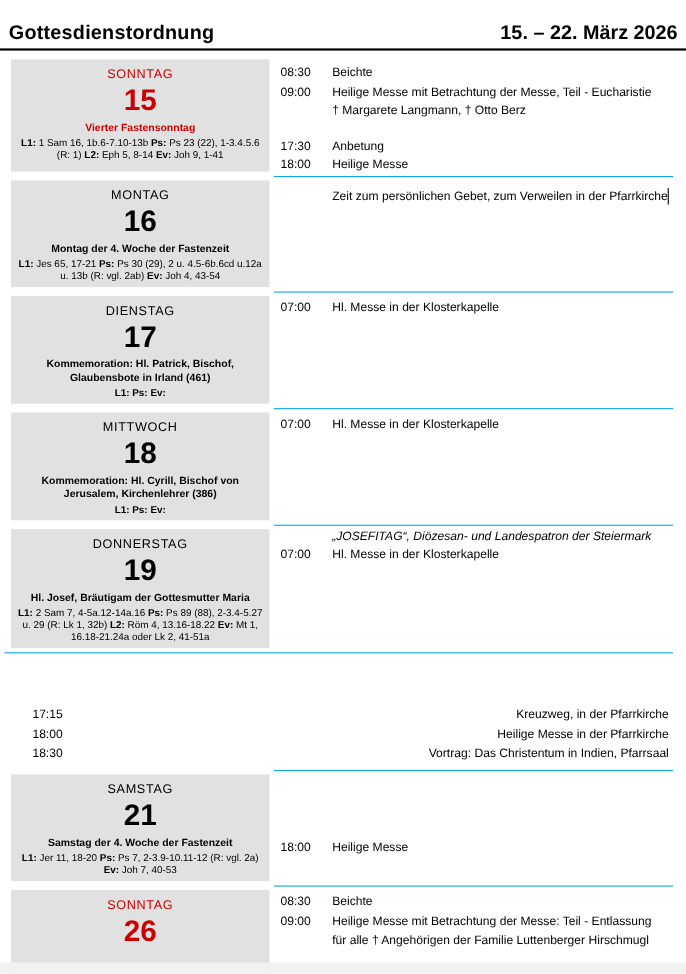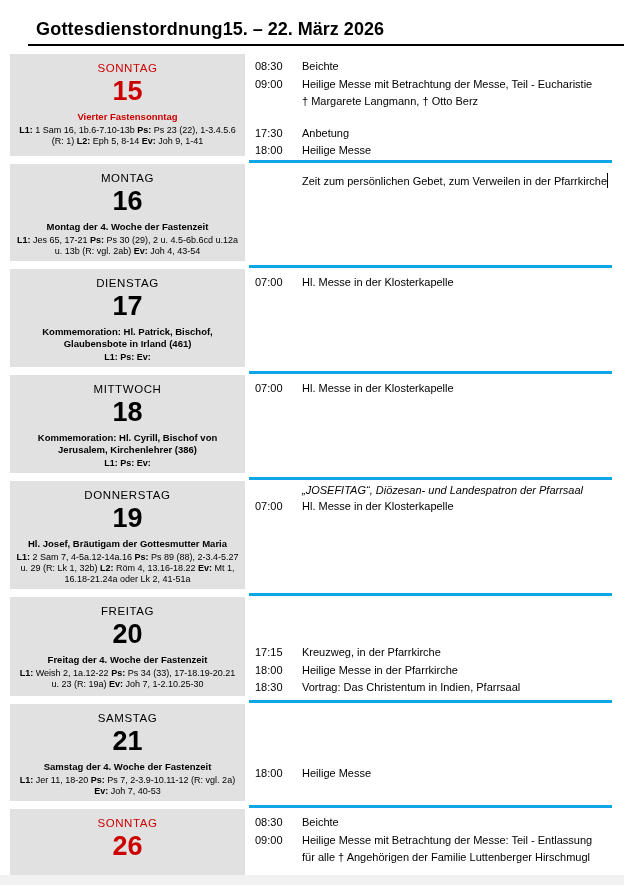--- a/index.html
+++ b/index.html
@@ -7,22 +7,22 @@
     --daybg:#e1e1e1;
   }
   *{box-sizing:border-box;}
   html,body{margin:0;padding:0;}
   body{
     width:624px;height:885px;overflow:hidden;background:#ffffff;
     font-family:"Liberation Sans","DejaVu Sans",sans-serif;color:#000;
   }
   
   .header{
-    display:flex;align-items:flex-end;
-    padding:20px 8px 4px 8px;border-bottom:2px solid #000;height:46px;margin-left:28px;
+    display:flex;justify-content:space-between;align-items:flex-end;
+    padding:20px 8px 4px 8px;border-bottom:2px solid #000;height:46px;
   }
   .header .title{font-size:18px;font-weight:bold;letter-spacing:0.2px;}
   .header .daterange{font-size:18px;font-weight:bold;}
   
   #rows{padding-top:4px;}
   .row{display:flex;align-items:stretch;}
   .day-box{
     width:235px;margin:4px 0 4px 10px;background:var(--daybg);
     text-align:center;padding:7px 6px 4px 6px;flex-shrink:0;
   }
@@ -30,42 +30,42 @@
   .day-number{font-size:27px;font-weight:bold;line-height:31px;margin-top:1px;}
   .day-subtitle{font-size:9.5px;font-weight:bold;line-height:12px;margin-top:4px;}
   .day-readings{font-size:9px;line-height:11px;margin-top:2px;color:#000;}
   .row.sunday .day-name,
   .row.sunday .day-number,
   .row.sunday .day-subtitle{color:var(--red);}
   .sched{
     flex:1;margin-left:4px;margin-right:12px;position:relative;
     font-size:11px;padding:8px 4px 0 6px;
   }
-  .row + .row .sched{border-top:3px solid #0ea5e9;}
+  .row + .row .sched{border-top:1px solid #0ea5e9;}
   .row:last-child .sched{border-bottom:1px solid #000;}
   .entry{display:flex;}
   .entry .time{width:47px;flex-shrink:0;line-height:17.5px;}
   .entry .desc{flex:1;line-height:17.5px;}
   .entry.gap-before{margin-top:14px;}
   .note{margin-left:47px;font-style:italic;line-height:16px;}
   .text-cursor{position:absolute;top:10px;right:4px;width:1px;height:15px;background:#000;}
   
   #rows .row:nth-child(1){min-height:110px;}
   #rows .row:nth-child(2){min-height:92px;}
   #rows .row:nth-child(3){min-height:89px;}
   #rows .row:nth-child(4){min-height:88px;}
   #rows .row:nth-child(5){min-height:103px;}
   #rows .row:nth-child(6){min-height:107px;}
   #rows .row:nth-child(7){min-height:93px;}
   #rows .row:nth-child(8){min-height:105px;}
   #rows .row:nth-child(2) .sched{padding-top:10px;}
   #rows .row:nth-child(3) .sched{padding-top:6px;}
   #rows .row:nth-child(4) .sched{padding-top:6px;}
   #rows .row:nth-child(5) .sched{padding-top:2px;}
-  #rows .row:nth-child(6) .sched{padding-top:48px;}
+  #rows .row:nth-child(6) .sched{padding-top:48px;text-align:right;}
   #rows .row:nth-child(7) .sched{padding-top:62px;}
   #rows .row:nth-child(8) .sched{padding-top:6px;}
   .page-bottom-strip{
     position:absolute;left:0;bottom:0;width:624px;height:10px;background:#f1f1f1;
   }
 </style>
 </head>
 <body>
 
 <div class="page">
@@ -168,37 +168,31 @@
   </div>
 
   <div class="row">
     <div class="day-box">
       <div class="day-name">DONNERSTAG</div>
       <div class="day-number">19</div>
       <div class="day-subtitle">Hl. Josef, Bräutigam der Gottesmutter Maria</div>
       <div class="day-readings"><b>L1:</b> 2 Sam 7, 4-5a.12-14a.16 <b>Ps:</b> Ps 89 (88), 2-3.4-5.27 u. 29 (R: Lk 1, 32b) <b>L2:</b> Röm 4, 13.16-18.22 <b>Ev:</b> Mt 1, 16.18-21.24a oder Lk 2, 41-51a</div>
     </div>
     <div class="sched">
-          <div class="note">„JOSEFITAG“, Diözesan- und Landespatron der Pfarrsaal</div>
+          <div class="note">„JOSEFITAG“, Diözesan- und Landespatron der Steiermark</div>
   <div class="entry">
     <div class="time">07:00</div>
     <div class="desc">
               <div>Hl. Messe in der Klosterkapelle</div>
             </div>
   </div>
 </div>
   </div>
 
   <div class="row">
-    <div class="day-box">
-      <div class="day-name">FREITAG</div>
-      <div class="day-number">20</div>
-      <div class="day-subtitle">Freitag der 4. Woche der Fastenzeit</div>
-      <div class="day-readings"><b>L1:</b> Weish 2, 1a.12-22 <b>Ps:</b> Ps 34 (33), 17-18.19-20.21 u. 23 (R: 19a) <b>Ev:</b> Joh 7, 1-2.10.25-30</div>
-    </div>
     <div class="sched">
   <div class="entry">
     <div class="time">17:15</div>
     <div class="desc">
               <div>Kreuzweg, in der Pfarrkirche</div>
             </div>
   </div>
 
   <div class="entry">
     <div class="time">18:00</div>

